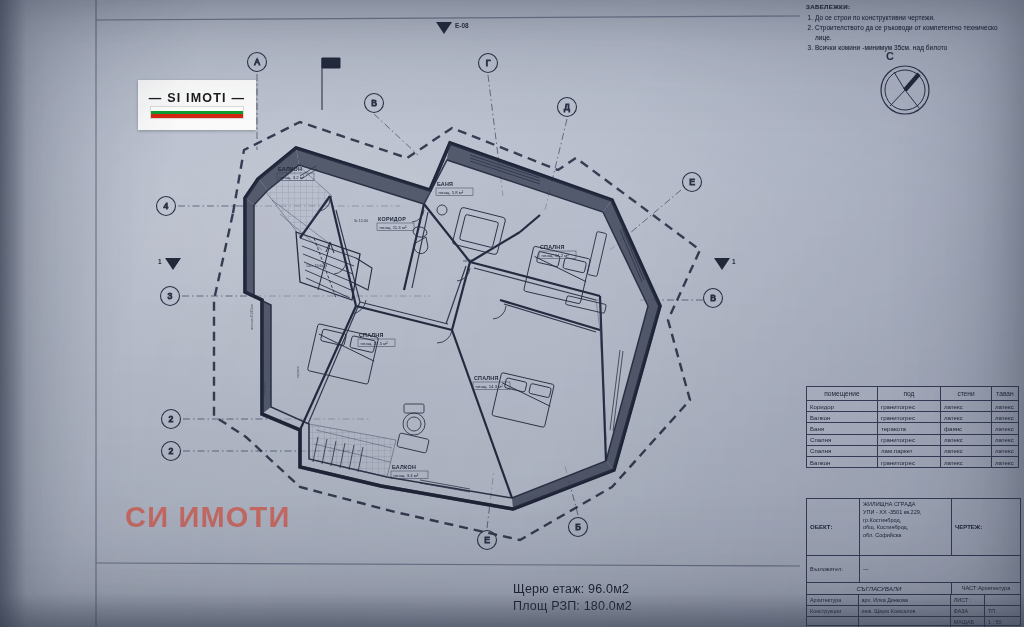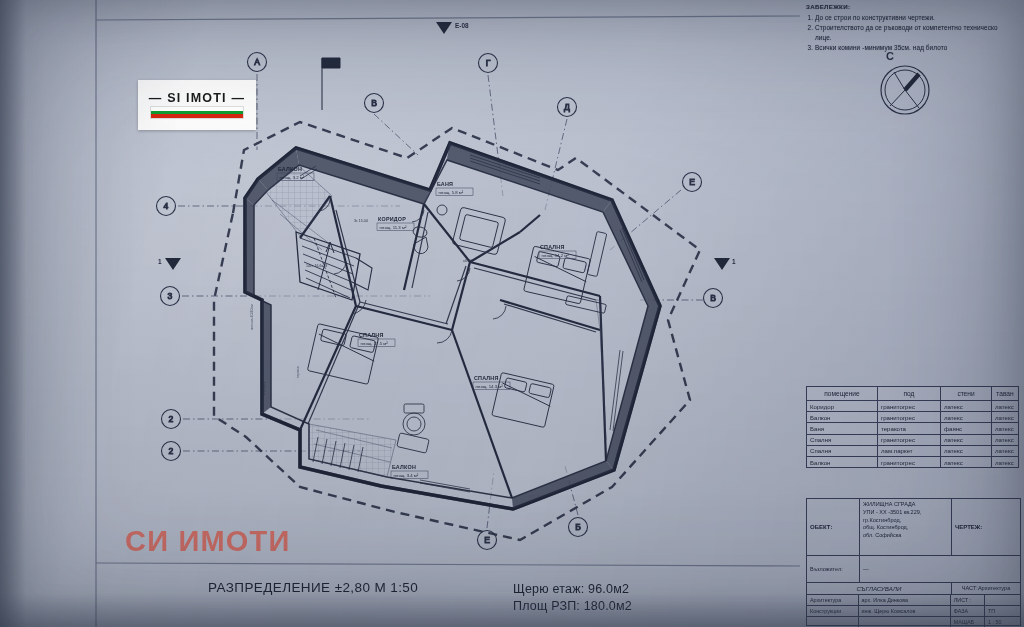--- a/index.html
+++ b/index.html
@@ -99,21 +99,21 @@
   #logo{
     position:absolute;left:138px;top:80px;width:118px;height:50px;background:#fbfbfb;
     box-shadow:0 1px 3px rgba(0,0,0,.25);
     display:flex;flex-direction:column;align-items:center;justify-content:center;gap:1px;
   }
   #logo .lt{font-size:12.5px;font-weight:bold;letter-spacing:1.2px;color:#1b1b1b;}
   #logo .flag{width:92px;height:11px;display:flex;flex-direction:column;border:.5px solid #ddd;}
   #logo .flag i{display:block;height:33.33%;}
   #watermark{
     position:absolute;left:125px;top:501px;font-size:29px;font-weight:bold;
-    color:#d0685f;letter-spacing:1.2px;opacity:.92;margin-top:24px;
+    color:#d0685f;letter-spacing:1.2px;opacity:.92;
   }
 
   
   #plan{position:absolute;left:0;top:0;width:800px;height:627px;}
   .bub text{font-size:8.6px;fill:#262d42;font-family:"Liberation Sans",sans-serif;}
   .rlabel{font-family:"Liberation Sans",sans-serif;fill:#1f2637;}
   .rname{font-size:5.4px;font-weight:bold;letter-spacing:.2px;}
   .rarea{font-size:4.3px;}
   .dimtxt{font-size:3.6px;fill:#2a3145;}
   .sectxt{font-size:6.4px;fill:#262d42;font-weight:bold;}
@@ -575,21 +575,20 @@
         </div>
         <div class="row">
           <div class="cell tb-k"></div>
           <div class="cell tb-v"></div>
           <div class="cell tb-lbl">МАЩАБ</div>
           <div class="cell tb-val2">1 : 50</div>
         </div>
       </div>
   </div>
 
-  <div id="caption-left">РАЗПРЕДЕЛЕНИЕ ±2,80   М 1:50</div>
   <div id="caption-areas">
     <div>Щерю етаж:  96.0м2</div>
     <div>Площ РЗП:  180.0м2</div>
   </div>
 
   <div id="logo">
     <div class="lt">— SI IMOTI —</div>
     <div class="flag">
         <i style="background: rgb(255, 255, 255);"></i>
         <i style="background: rgb(15, 158, 50);"></i>

